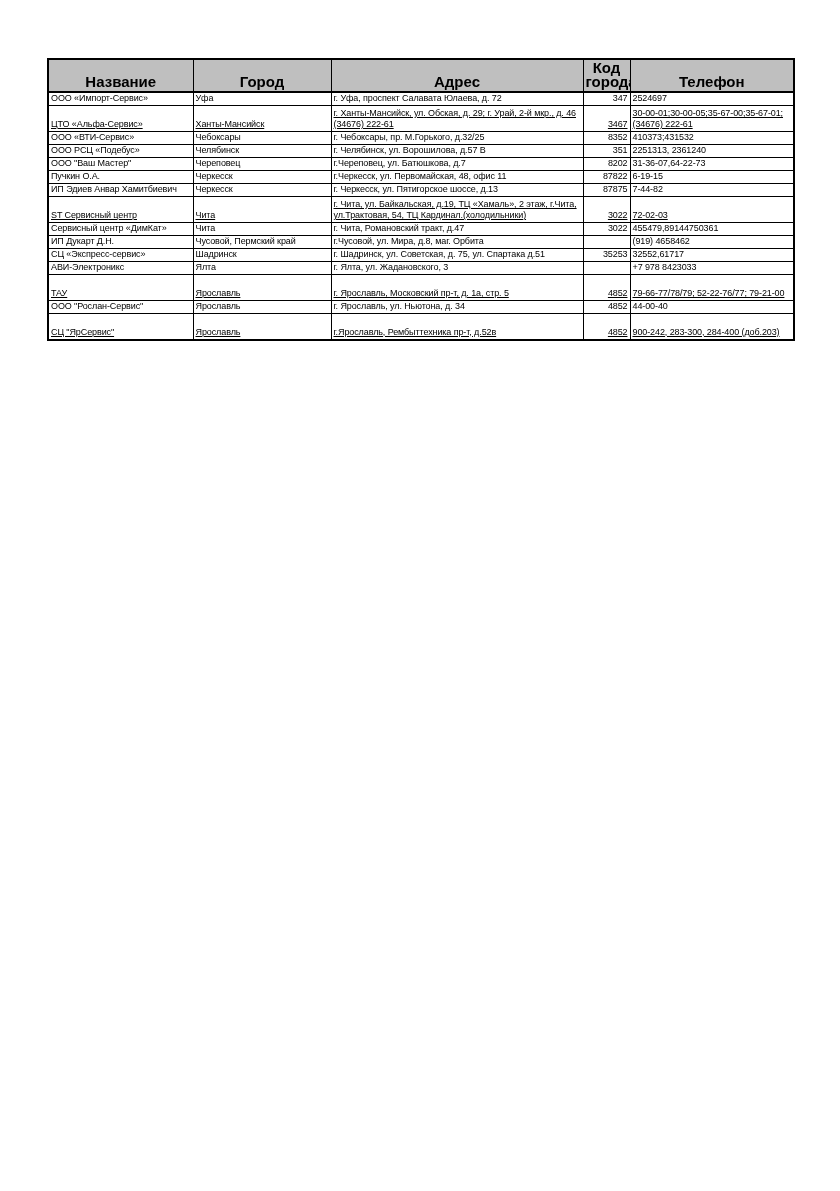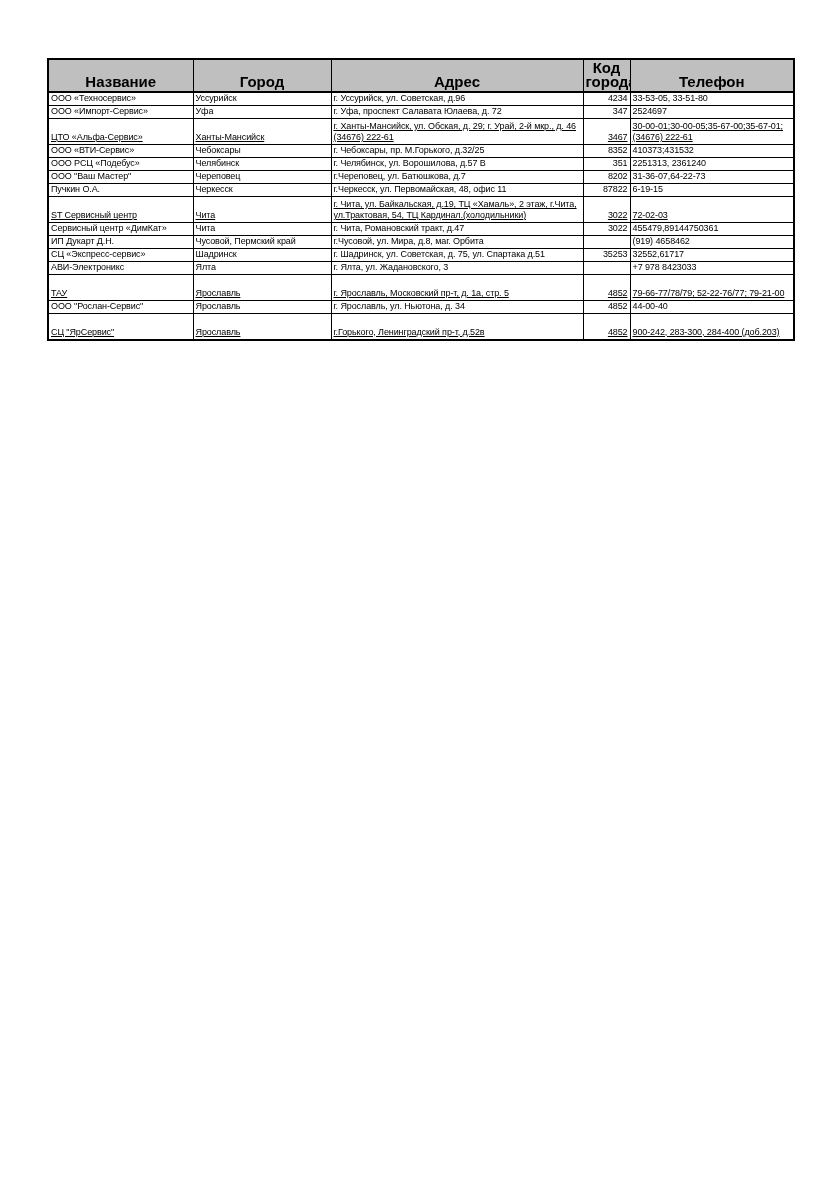--- a/index.html
+++ b/index.html
@@ -74,27 +74,20 @@
       <tr id="header-row">
           <th>Название</th>
           <th>Город</th>
           <th>Адрес</th>
           <th>Код города</th>
           <th>Телефон</th>
         </tr>
     </thead>
     <tbody id="table-body">
         <tr>
-          <td class="al-left">ООО «Техносервис»</td>
-          <td class="al-left">Уссурийск</td>
-          <td class="al-left">г. Уссурийск, ул. Советская, д.96</td>
-          <td class="al-right">4234</td>
-          <td class="al-left">33-53-05, 33-51-80</td>
-        </tr>
-        <tr>
           <td class="al-left">ООО «Импорт-Сервис»</td>
           <td class="al-left">Уфа</td>
           <td class="al-left">г. Уфа, проспект Салавата Юлаева, д. 72</td>
           <td class="al-right">347</td>
           <td class="al-left">2524697</td>
         </tr>
         <tr class="tall">
           <td class="al-left">ЦТО «Альфа-Сервис»</td>
           <td class="al-left">Ханты-Мансийск</td>
           <td class="al-left">г. Ханты-Мансийск, ул. Обская, д. 29; г. Урай, 2-й мкр., д. 46 (34676) 222-61</td>
@@ -121,20 +114,27 @@
           <td class="al-left">г.Череповец, ул. Батюшкова, д.7</td>
           <td class="al-right">8202</td>
           <td class="al-left">31-36-07,64-22-73</td>
         </tr>
         <tr>
           <td class="al-left">Пучкин О.А.</td>
           <td class="al-left">Черкесск</td>
           <td class="al-left">г.Черкесск, ул. Первомайская, 48, офис 11</td>
           <td class="al-right">87822</td>
           <td class="al-left">6-19-15</td>
+        </tr>
+        <tr>
+          <td class="al-left">ИП Эдиев Анвар Хамитбиевич</td>
+          <td class="al-left">Черкесск</td>
+          <td class="al-left">г. Черкесск, ул. Пятигорское шоссе, д.13</td>
+          <td class="al-right">87875</td>
+          <td class="al-left">7-44-82</td>
         </tr>
         <tr class="tall">
           <td class="al-left">ST Сервисный центр</td>
           <td class="al-left">Чита</td>
           <td class="al-left">г. Чита, ул. Байкальская, д.19, ТЦ «Хамаль», 2 этаж, г.Чита, ул.Трактовая, 54, ТЦ Кардинал.(холодильники)</td>
           <td class="al-right">3022</td>
           <td class="al-left">72-02-03</td>
         </tr>
         <tr>
           <td class="al-left">Сервисный центр «ДимКат»</td>
@@ -174,19 +174,19 @@
         <tr>
           <td class="al-left">ООО "Рослан-Сервис"</td>
           <td class="al-left">Ярославль</td>
           <td class="al-left">г. Ярославль, ул. Ньютона, д. 34</td>
           <td class="al-right">4852</td>
           <td class="al-left">44-00-40</td>
         </tr>
         <tr class="tall">
           <td class="al-left">СЦ "ЯрСервис"</td>
           <td class="al-left">Ярославль</td>
-          <td class="al-left">г.Горького, Ленинградский пр-т, д.52в</td>
+          <td class="al-left">г.Ярославль, Рембыттехника пр-т, д.52в</td>
           <td class="al-right">4852</td>
           <td class="al-left">900-242, 283-300, 284-400 (доб.203)</td>
         </tr>
       </tbody>
   </table>
 </div>
 
 </body></html>

